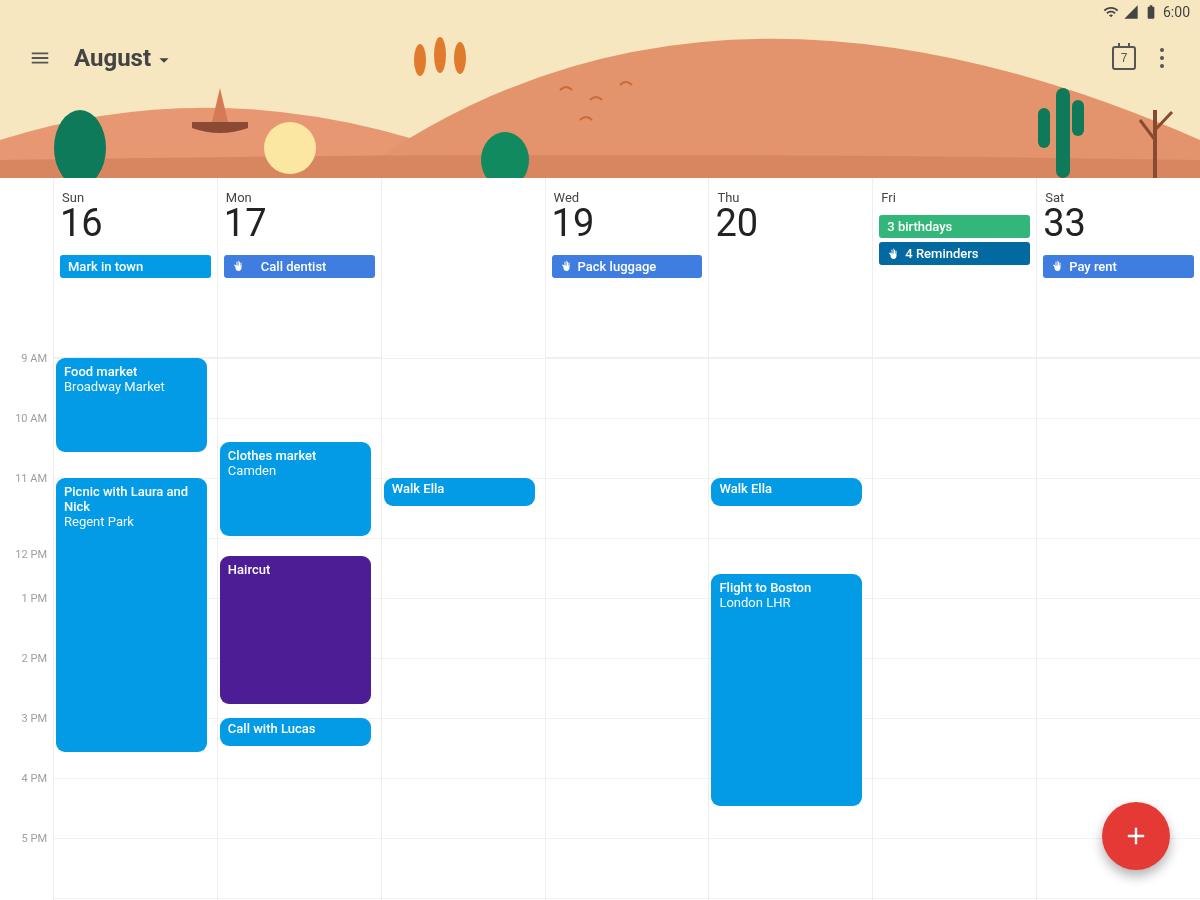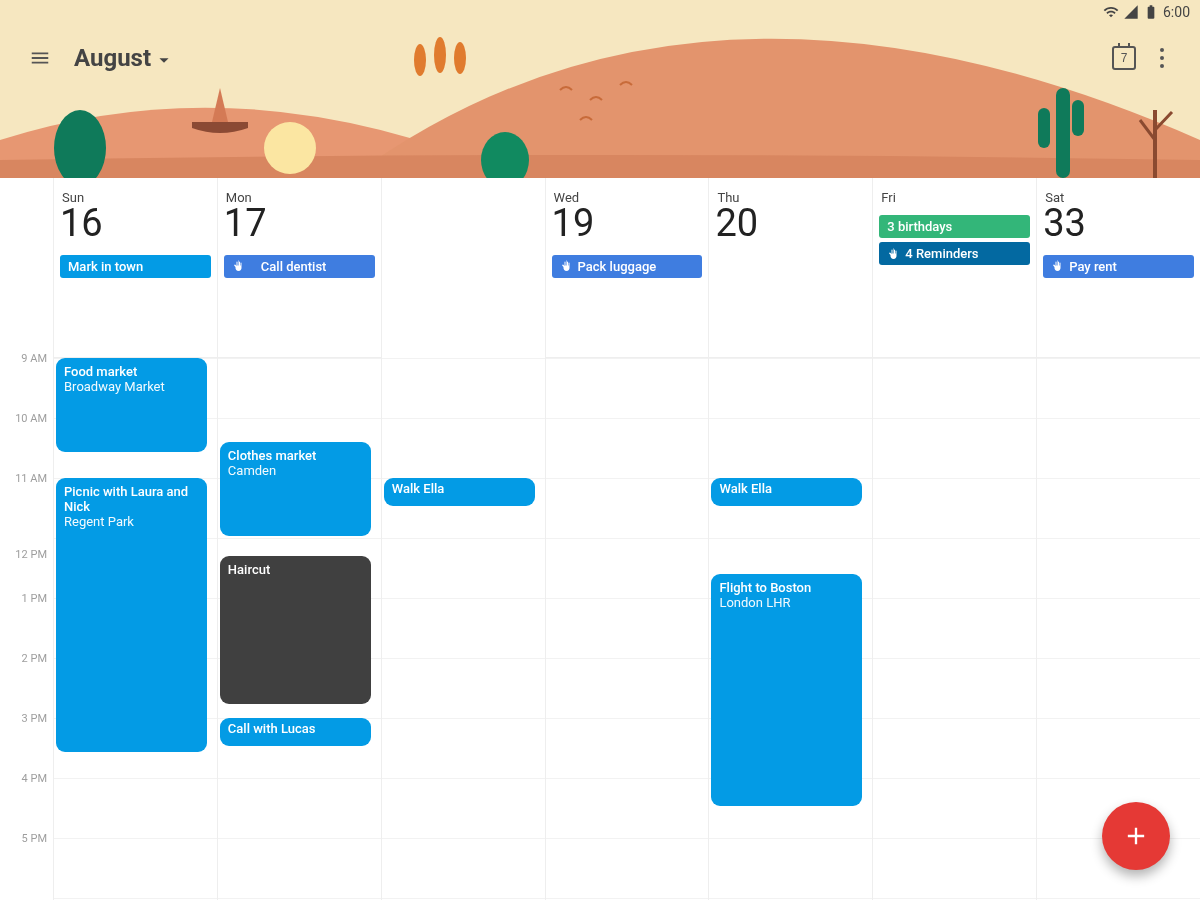--- a/index.html
+++ b/index.html
@@ -196,21 +196,21 @@
           <div class="hour-line" style="top: 60px;"></div>
           <div class="hour-line" style="top: 120px;"></div>
           <div class="hour-line" style="top: 180px;"></div>
           <div class="hour-line" style="top: 240px;"></div>
           <div class="hour-line" style="top: 300px;"></div>
           <div class="hour-line" style="top: 360px;"></div>
           <div class="hour-line" style="top: 420px;"></div>
           <div class="hour-line" style="top: 480px;"></div>
           <div class="hour-line" style="top: 540px;"></div>
           <div class="event" style="background: rgb(3, 155, 229); top: 84px; height: 94px;"><span>Clothes market</span><span class="sub">Camden</span></div>
-          <div class="event" style="background: #404040; top: 198px; height: 148px;"><span>Haircut</span></div>
+          <div class="event" style="background: #4c1d95; top: 198px; height: 148px;"><span>Haircut</span></div>
           <div class="event small" style="background: rgb(3, 155, 229); top: 360px; height: 28px;"><span>Call with Lucas</span></div>
         </div>
       </div>
       <div class="day-col">
         <div class="timed-area">
           <div class="hour-line" style="top: 0px;"></div>
           <div class="hour-line" style="top: 60px;"></div>
           <div class="hour-line" style="top: 120px;"></div>
           <div class="hour-line" style="top: 180px;"></div>
           <div class="hour-line" style="top: 240px;"></div>

